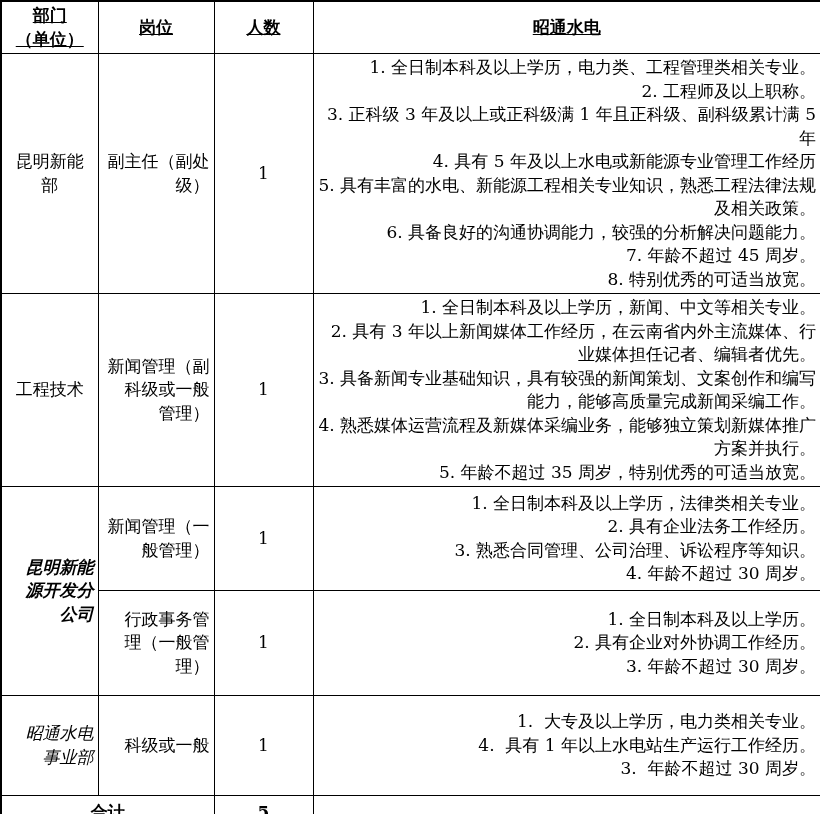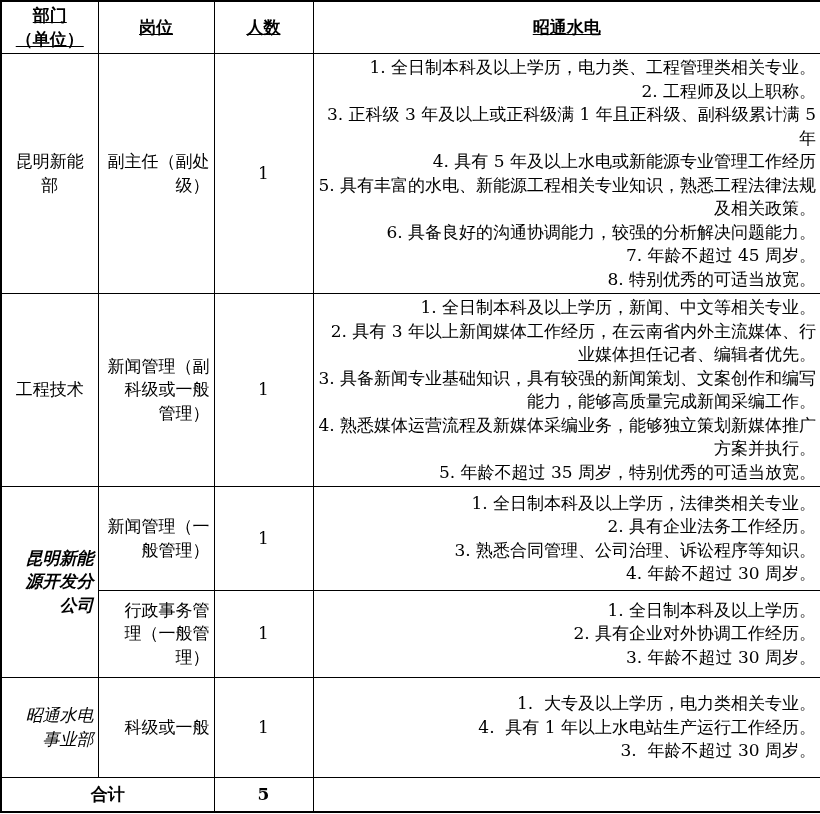--- a/index.html
+++ b/index.html
@@ -37,21 +37,21 @@
   td.dept-left   { text-align: right; padding-left: 7px; font-style: italic; }
   td.bold        { font-weight: bold; }
   td.pos         { text-align: right; }
   td.count       { text-align: center; }
   td.req         { text-align: right; padding: 4px 6px 4px 8px; }
   td.req-loose   { line-height: 26.5px; padding-left: 10px; }
   tr.h-header { height: 48px; text-decoration: underline; }
   tr.h-r1 { height: 236px; }
   tr.h-r2 { height: 189px; }
   tr.h-r3 { height: 104px; }
-  tr.h-r4 { height: 87px; }
+  tr.h-r4 { height: 105px; }
   tr.h-r5 { height: 100px; margin-left: 48px; }
   tr.h-total { height: 34px; }
   tr.total-row td { font-weight: bold; text-align: center; }
 </style>
 </head>
 <body>
 
 <table class="recruit">
   <colgroup>
     <col style="width:97px">

